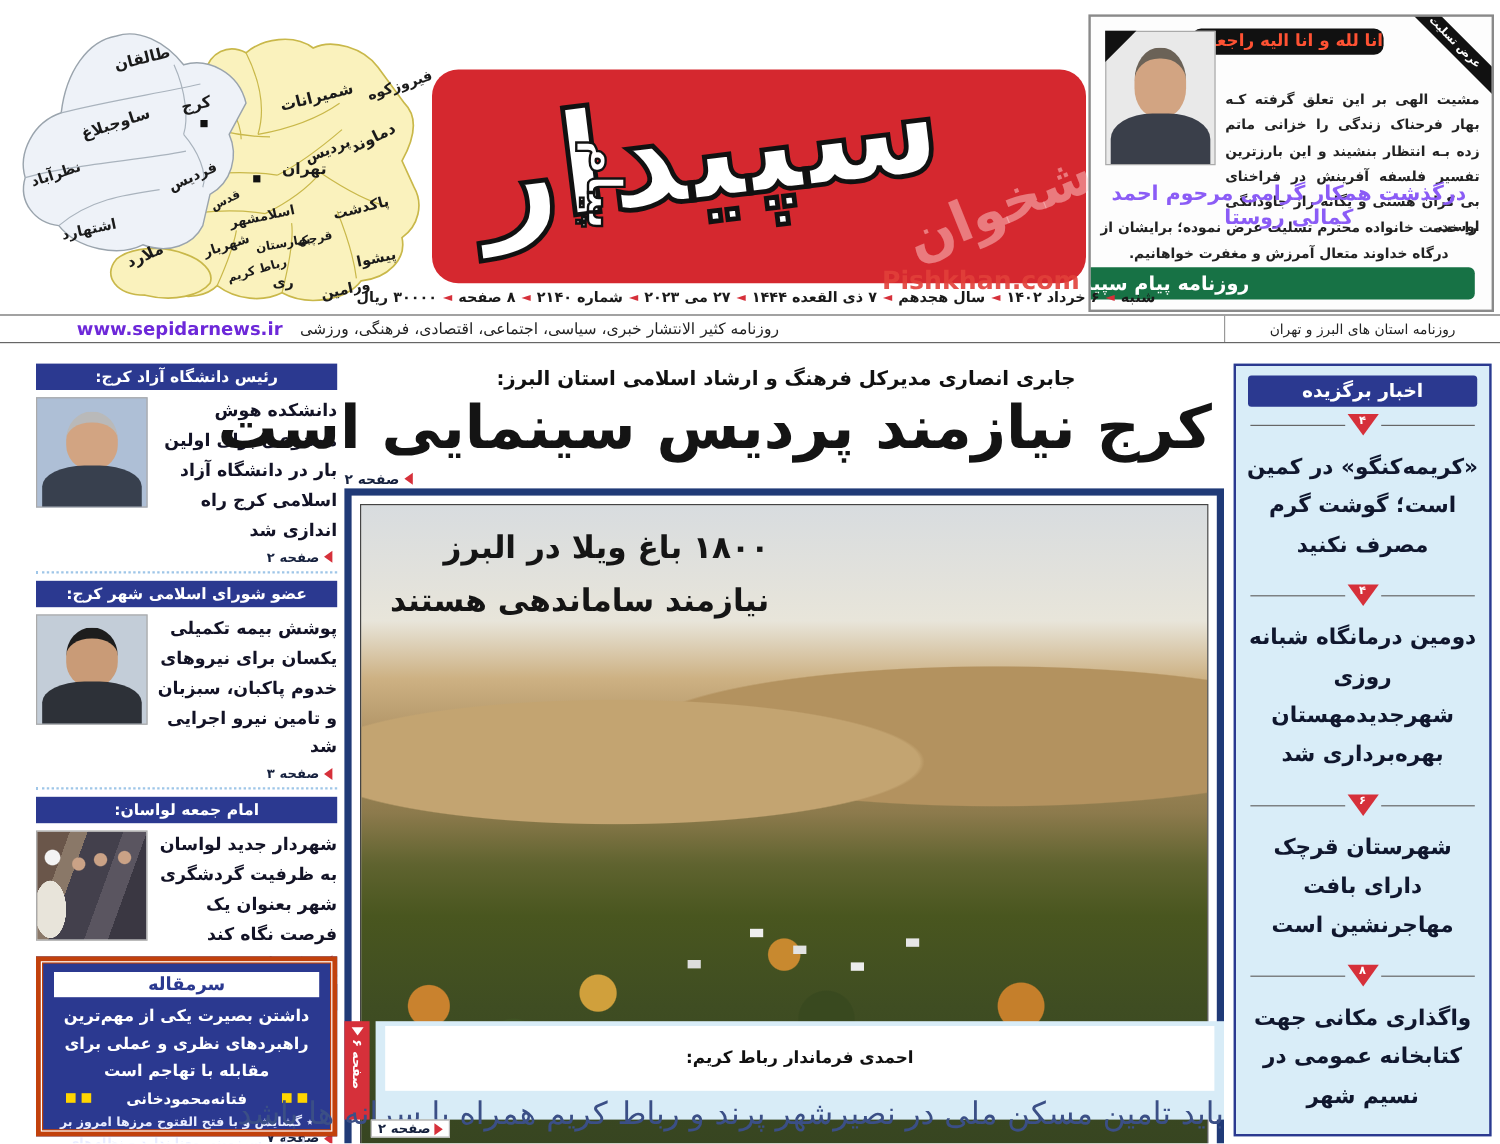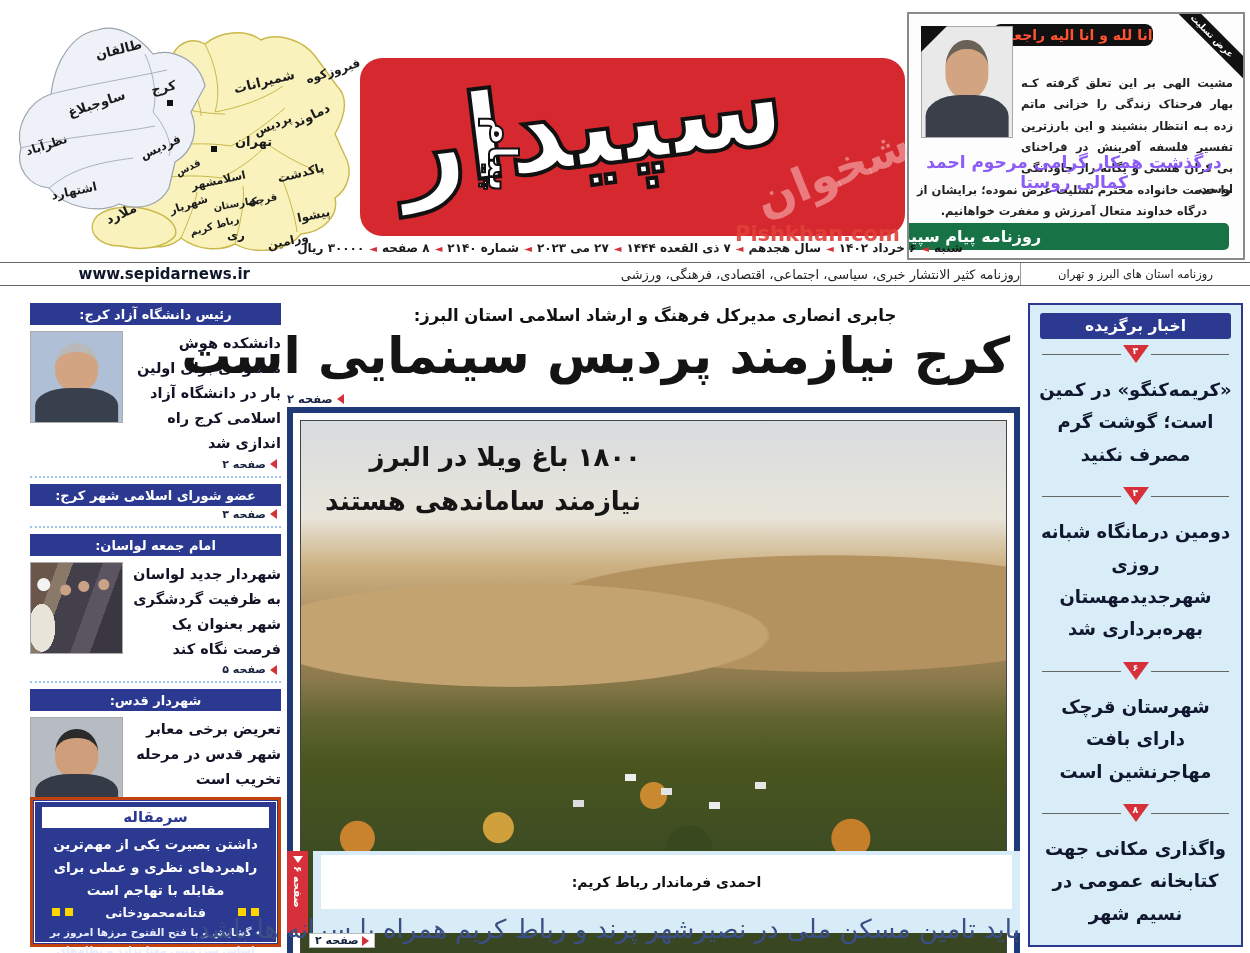--- a/index.html
+++ b/index.html
@@ -38,22 +38,22 @@
   .obit-footer { position:absolute; right:14px; bottom:8px; width:342px; background:#177245; border-radius:5px;
      color:#fff; font-size:16px; font-weight:bold; text-align:left; padding:4px 0; }
 
   
   .dateline { position:absolute; left:350px; top:241px; width:560px; display:flex; justify-content:center; align-items:center;
      gap:5px; font-size:12px; font-weight:bold; color:#1a1a1a; white-space:nowrap; }
   .dl-sep { color:#d6303a; font-size:10px; }
   .info-bar { position:absolute; left:0; top:262px; width:1250px; height:24px; border-top:1px solid #666; border-bottom:1px solid #666;
      display:flex; align-items:center; }
   .info-coverage { width:230px; text-align:center; font-size:11.5px; color:#222; border-left:1px solid #999; height:100%; line-height:22px; }
-  .info-desc { flex:1; text-align:right; font-size:13px; color:#222; }
-  .info-site { width:250px; text-align:right; padding-left:36px; font-size:15px; font-weight:bold; color:#0f172a; direction:ltr; }
+  .info-desc { flex:1; text-align:left; font-size:13px; color:#222; }
+  .info-site { width:250px; text-align:left; padding-left:64px; font-size:15px; font-weight:bold; color:#6d28d9; direction:ltr; }
 
   
   .left-col { position:absolute; left:30px; top:303px; width:251px; }
   .lc-card { border-bottom:2px dotted #9fc6e8; padding-bottom:5px; margin-bottom:6px; }
   .lc-head { background:#2b3990; color:#fff; font-size:13px; font-weight:bold; text-align:center; padding:4px 2px 3px; }
   .lc-body { display:flex; gap:7px; padding-top:6px; }
   .lc-text { flex:1; font-size:14.5px; font-weight:bold; color:#131326; line-height:1.72; text-align:right; }
   .lc-photo { width:93px; height:92px; flex:0 0 93px; }
   .lc-ref { display:flex; align-items:center; gap:4px; font-size:11px; font-weight:bold; color:#16213e; padding:2px 4px 0 0; }
   .arrow-r { width:0; height:0; border-top:5px solid transparent; border-bottom:5px solid transparent; border-left:7px solid #d6303a; }
@@ -67,21 +67,21 @@
   .photo-group { border:1px solid #aaa;
      background:
        radial-gradient(circle 7px at 14% 24%, #f3f3f3 0 6px, transparent 7px),
        radial-gradient(ellipse 24% 44% at 12% 72%, #e8e4da 0 60%, transparent 61%),
        radial-gradient(circle 6px at 38% 30%, #caa286 0 5px, transparent 6px),
        radial-gradient(circle 6px at 58% 26%, #caa286 0 5px, transparent 6px),
        radial-gradient(circle 6px at 80% 24%, #caa286 0 5px, transparent 6px),
        linear-gradient(110deg, #6a564a 0 22%, #8a7868 22% 34%, #43404c 34% 58%, #5a5560 58% 74%, #3a3742 74% 100%); }
 
   
-  .editorial { position:absolute; left:30px; top:797px; width:251px; height:150px; background:#2b3990; border:3px solid #c2410c;
+  .editorial { position:absolute; left:30px; top:797px; width:251px; height:150px; background:#2b3990; border:6px solid #c2410c;
      outline:1px solid #fff; outline-offset:-5px; padding:7px 9px; }
   .ed-head { background:#fff; color:#2b3990; font-size:15px; font-weight:bold; text-align:center; padding:1px 0 2px; margin-bottom:5px; }
   .ed-title { color:#fff; font-size:13.5px; font-weight:bold; text-align:center; line-height:1.7; }
   .ed-author-row { display:flex; align-items:center; justify-content:space-between; padding:3px 10px; }
   .ed-author { color:#fff; font-size:12.5px; font-weight:bold; }
   .ed-sqs { display:flex; gap:5px; }
   .ed-sq { width:8px; height:8px; background:#ffd500; }
   .ed-excerpt { color:#e8ecff; font-size:10.5px; font-weight:bold; line-height:1.75; text-align:center; }
 
   
@@ -243,20 +243,24 @@
         <div class="lc-photo portrait" style="--bg:#aebfd6;--suit:#38404e;--skin:#d2a482;--hair:#b9b9b9;"></div>
       </div>
       <div class="lc-ref">
         <span class="arrow-l"></span>
         <span>صفحه ۲</span>
       </div>
     </div>
 
     <div class="lc-card">
       <div class="lc-head">عضو شورای اسلامی شهر کرج:</div>
+      <div class="lc-body">
+        <div class="lc-text">پوشش بیمه تکمیلی یکسان برای نیروهای خدوم پاکبان، سبزبان و تامین نیرو اجرایی شد</div>
+        <div class="lc-photo portrait" style="--bg:#c3cdd8;--suit:#2d3138;--skin:#c99b77;--hair:#1d1d1d;"></div>
+      </div>
       <div class="lc-ref">
         <span class="arrow-l"></span>
         <span>صفحه ۳</span>
       </div>
     </div>
 
     <div class="lc-card">
       <div class="lc-head">امام جمعه لواسان:</div>
       <div class="lc-body">
         <div class="lc-text">شهردار جدید لواسان به ظرفیت گردشگری شهر بعنوان یک فرصت نگاه کند</div>

